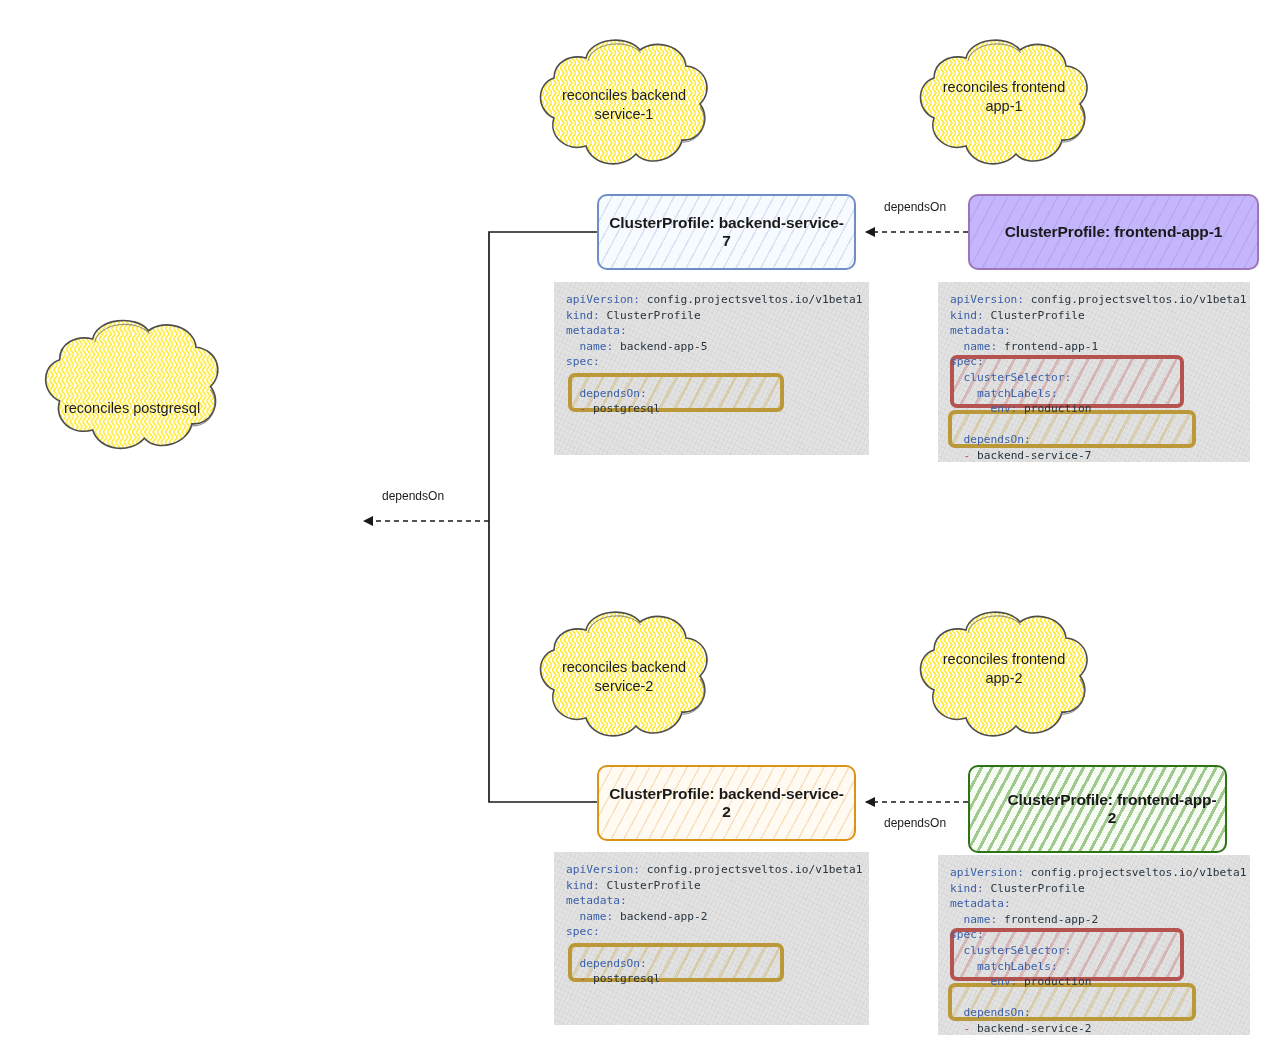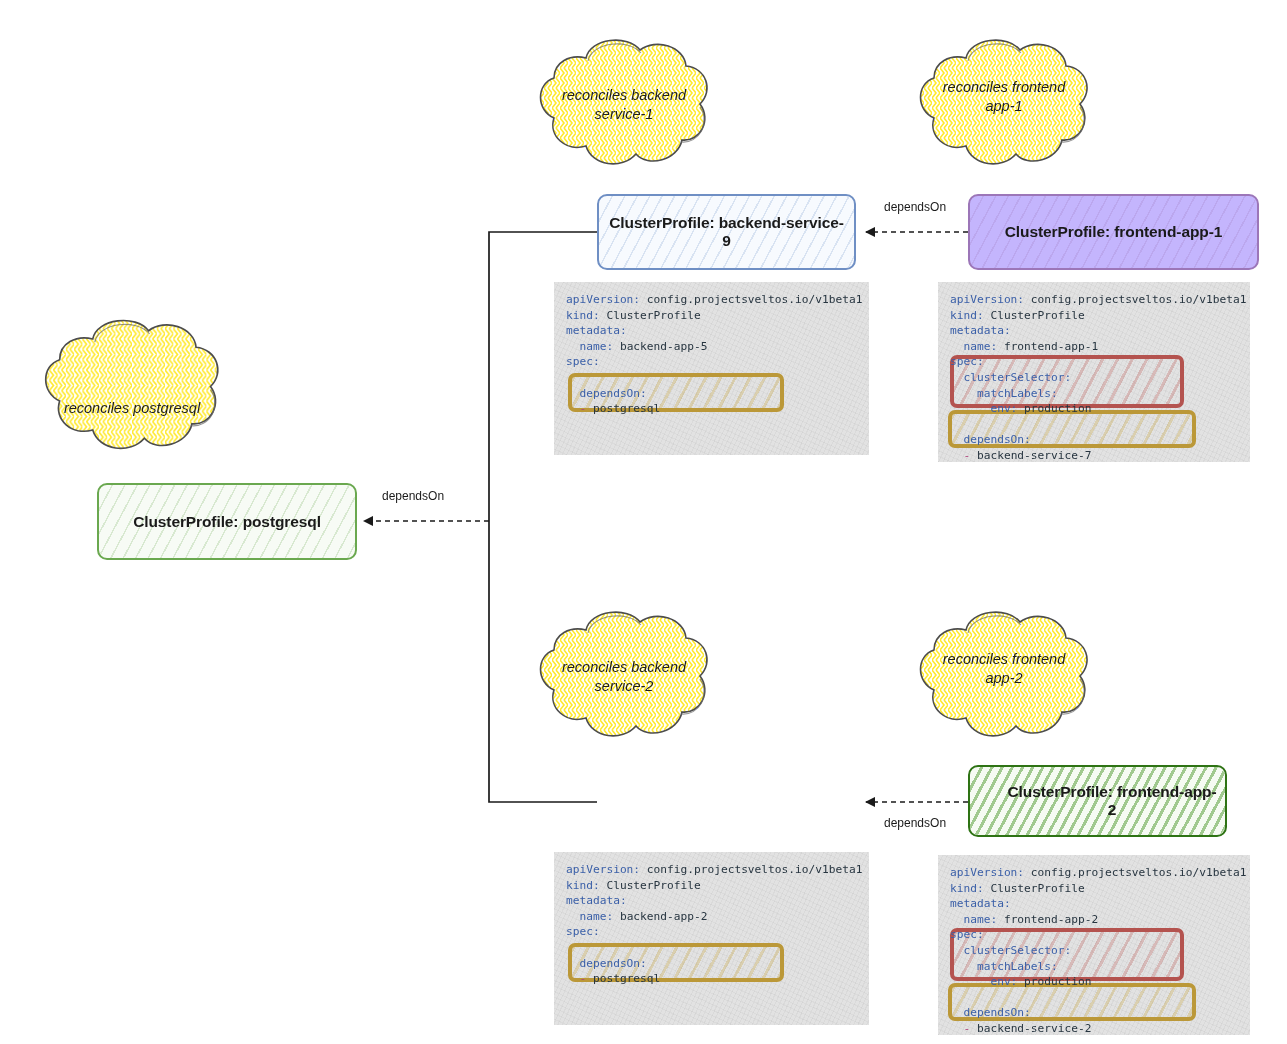--- a/index.html
+++ b/index.html
@@ -49,21 +49,21 @@
   
   .hl{
     position:absolute;border-radius:7px;box-sizing:border-box;z-index:2;
   }
   .hl-gold{border:4.5px solid #bb9838;background:
       repeating-linear-gradient(118deg, rgba(200,165,60,.30) 0 3px, rgba(255,255,255,0) 3px 13px);}
   .hl-red{border:4.5px solid #b4534f;background:
       repeating-linear-gradient(118deg, rgba(190,95,90,.30) 0 3px, rgba(255,255,255,0) 3px 13px);}
 
   
-  .cloud{position:absolute;z-index:3;font-style:italic;}
+  .cloud{position:absolute;z-index:3;}
   .cloud .cloud-label{
     position:absolute;left:0;right:0;
     text-align:center;font-size:14.5px;color:#1e1e1e;
     line-height:19px;z-index:4;white-space:pre-line;
   }
 
   
   .edge-label{
     position:absolute;font-size:12px;color:#1b1b1b;z-index:6;white-space:nowrap;
   }
@@ -160,35 +160,35 @@
                C26 34 42 26 58 30 Z" fill="url(#zig1)" stroke="#4d4d4d" stroke-width="1.6"></path>
       <path d="M60 33 C64 14 100 10 113 25" fill="none" stroke="#6a6a6a" stroke-width="1.1" opacity=".7"></path>
       <path d="M172 79 C183 95 171 116 153 114" fill="none" stroke="#6a6a6a" stroke-width="1.1" opacity=".7"></path>
     </svg>
     <div class="cloud-label" style="top:50px;">reconciles frontend
 app-2</div>
   </div>
 
   <div class="node" style="left:597px;top:194px;width:259px;height:76px;border:2px solid #6f8fc4;background:#f7fafe;">
     <div class="hatch" style="background:repeating-linear-gradient(118deg, rgba(120,155,205,.24) 0 1.5px, rgba(255,255,255,0) 1.5px 11px);"></div>
-    <span class="node-label">ClusterProfile: backend-service-9</span>
+    <span class="node-label">ClusterProfile: backend-service-7</span>
   </div>
 
   <div class="node" style="left:968px;top:194px;width:291px;height:76px;border:2px solid #9c76b8;background:#c4b5fd;">
     <div class="hatch" style="background:repeating-linear-gradient(118deg, rgba(156,118,184,.22) 0 1.5px, rgba(255,255,255,0) 1.5px 11px);"></div>
     <span class="node-label">ClusterProfile: frontend-app-1</span>
   </div>
 
-  <div class="node" style="left:97px;top:483px;width:260px;height:77px;border:2px solid #6aa84f;background:#f7fbf5;">
-    <div class="hatch" style="background:repeating-linear-gradient(118deg, rgba(106,168,79,.22) 0 1.5px, rgba(255,255,255,0) 1.5px 11px);"></div>
-    <span class="node-label">ClusterProfile: postgresql</span>
-  </div>
-
-
-  <div class="node" style="left:968px;top:765px;width:259px;height:72px;border:2.6px solid #2e7314;background:#f6fbf3;padding-left:29px;">
+
+  <div class="node" style="left:597px;top:765px;width:259px;height:76px;border:2.4px solid #d99316;background:#fffaf2;">
+    <div class="hatch" style="background:repeating-linear-gradient(118deg, rgba(230,160,60,.26) 0 1.6px, rgba(255,255,255,0) 1.6px 11px);"></div>
+    <span class="node-label">ClusterProfile: backend-service-2</span>
+  </div>
+
+  <div class="node" style="left:968px;top:765px;width:259px;height:88px;border:2.6px solid #2e7314;background:#f6fbf3;padding-left:29px;">
     <div class="hatch" style="background:repeating-linear-gradient(118deg, rgba(90,160,60,.55) 0 3px, rgba(255,255,255,0) 3px 9px);"></div>
     <span class="node-label">ClusterProfile: frontend-app-2</span>
   </div>
 
   <div class="edge-label" style="left:884px;top:200px;">dependsOn</div>
 
   <div class="edge-label" style="left:382px;top:489px;">dependsOn</div>
 
   <div class="edge-label" style="left:884px;top:816px;">dependsOn</div>
 

